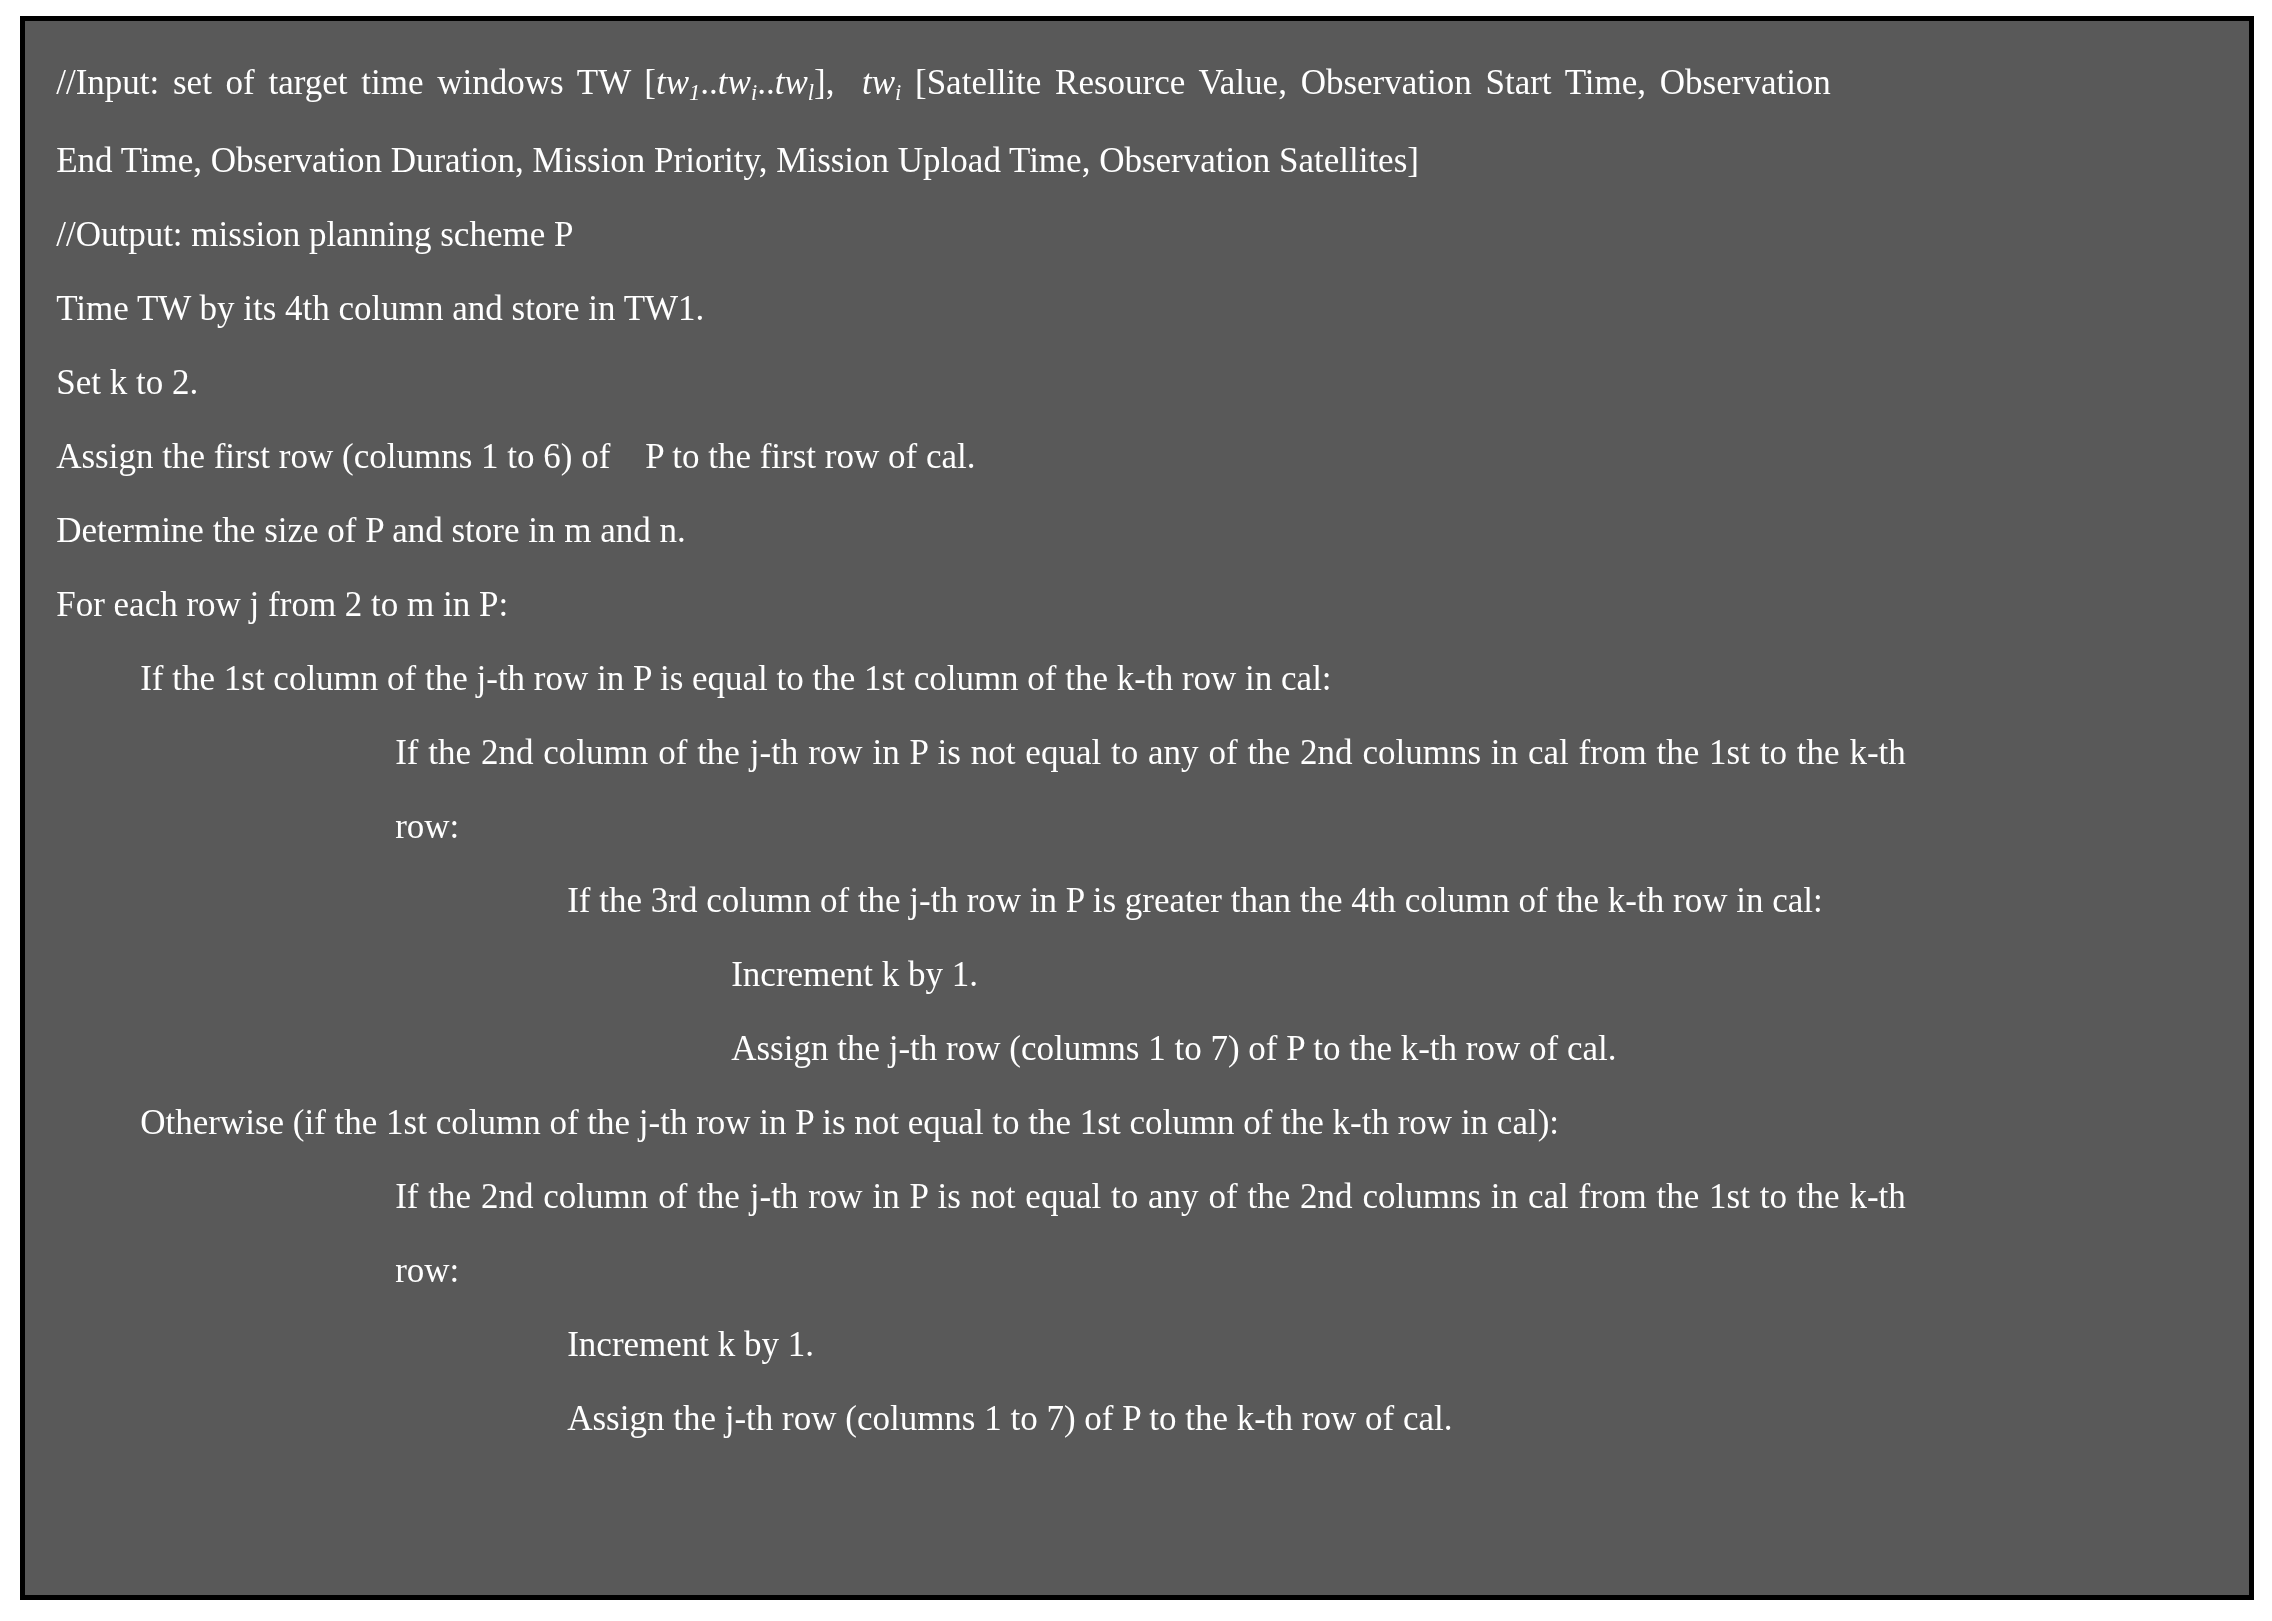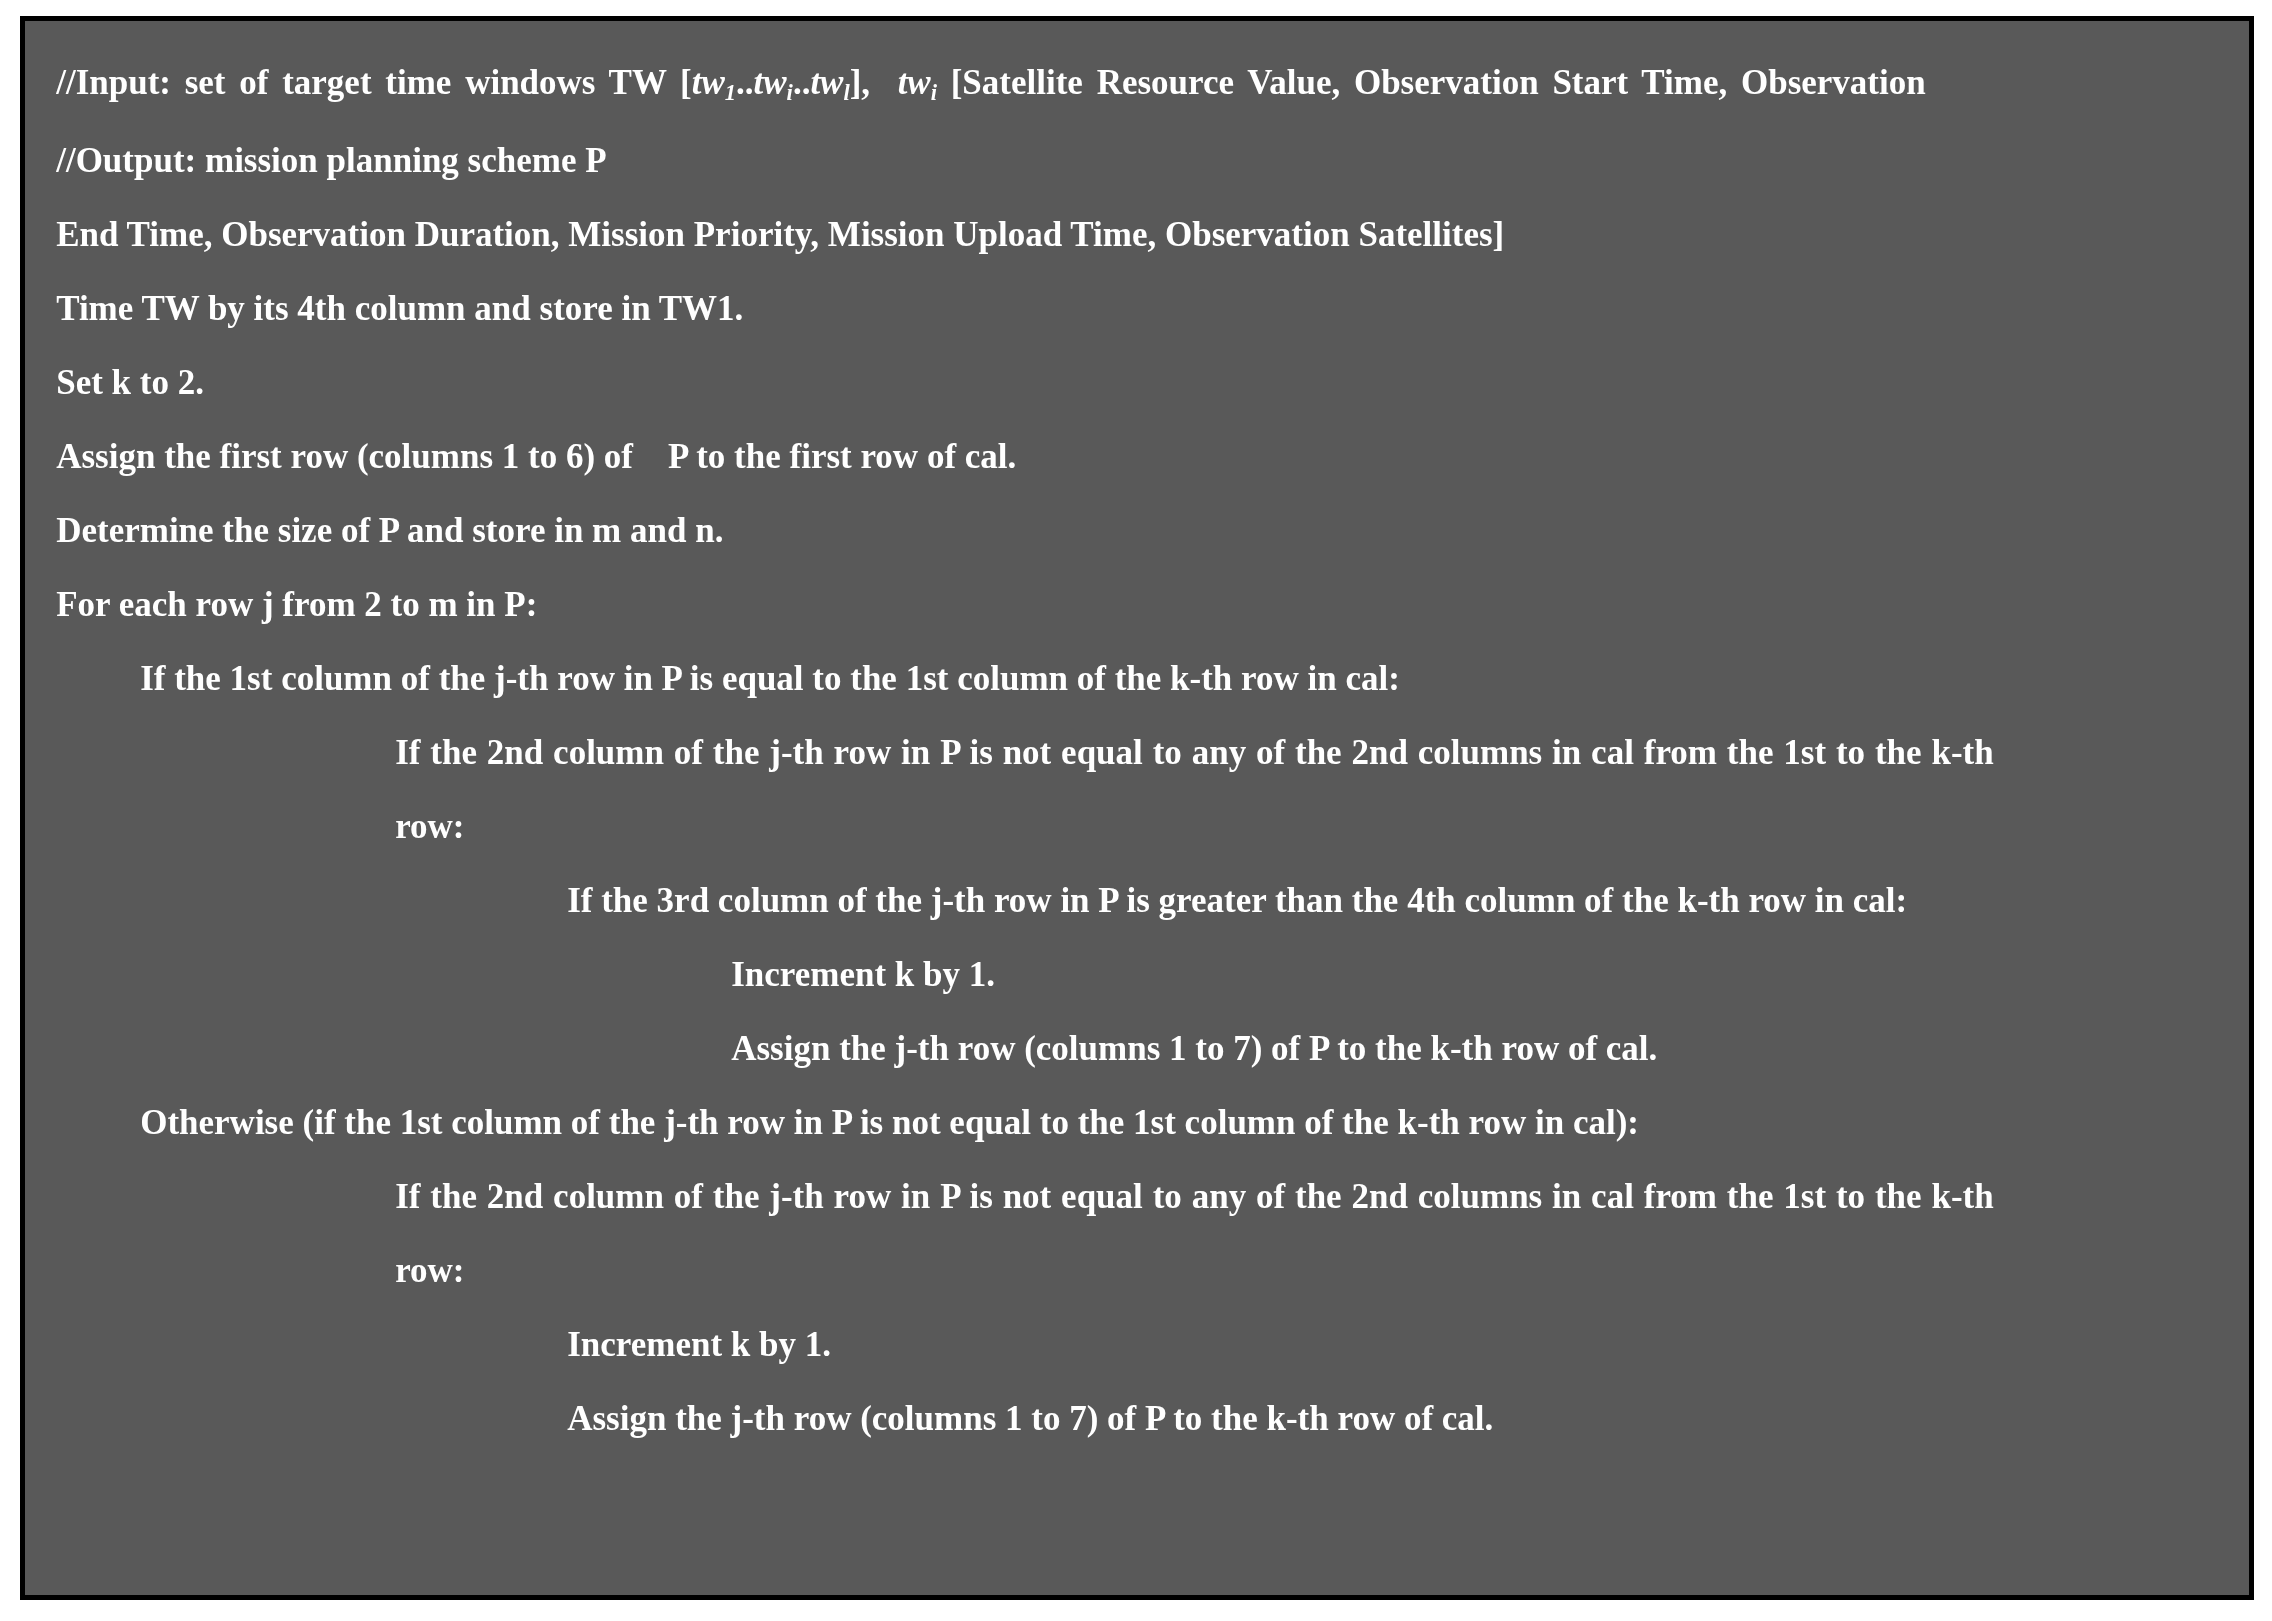--- a/index.html
+++ b/index.html
@@ -24,21 +24,20 @@
     border: 5px solid #000000;
     padding: 25px 39px 0 31.5px;
     overflow: hidden;
   }
   .line {
     font-size: 35px;
     line-height: 74px;
     color: #ffffff;
     white-space: pre;
     font-kerning: normal;
-    font-weight: bold;
   }
   
   .ind0 { margin-left: 0; }
   .ind1 { margin-left: 84px; }
   .ind2 { margin-left: 339px; }
   .ind3 { margin-left: 511px; }
   .ind4 { margin-left: 675px; }
   
   .stretch  { word-spacing: 5px; }
   .stretch2 { word-spacing: 1.1px; }
@@ -53,22 +52,22 @@
     top: 6.7px;
   }
 </style>
 </head>
 <body>
 
 <div class="algo-box">
 
   <div class="line ind0 stretch"><span>//Input: set of target time windows TW [</span><span class="math">tw</span><span class="sub">1</span><span>..</span><span class="math">tw</span><span class="sub">i</span><span>..</span><span class="math">tw</span><span class="sub">l</span><span>],  </span><span class="math">tw</span><span class="sub">i</span><span> [Satellite Resource Value, Observation Start Time, Observation</span></div>
 
+  <div class="line ind0">End Time, Observation Duration, Mission Priority, Mission Upload Time, Observation Satellites]</div>
   <div class="line ind0">//Output: mission planning scheme P</div>
-  <div class="line ind0">End Time, Observation Duration, Mission Priority, Mission Upload Time, Observation Satellites]</div>
   <div class="line ind0">Time TW by its 4th column and store in TW1.</div>
   <div class="line ind0">Set k to 2.</div>
   <div class="line ind0">Assign the first row (columns 1 to 6) of    P to the first row of cal.</div>
   <div class="line ind0">Determine the size of P and store in m and n.</div>
   <div class="line ind0">For each row j from 2 to m in P:</div>
   <div class="line ind1">If the 1st column of the j-th row in P is equal to the 1st column of the k-th row in cal:</div>
   <div class="line ind2 stretch2">If the 2nd column of the j-th row in P is not equal to any of the 2nd columns in cal from the 1st to the k-th</div>
   <div class="line ind2">row:</div>
   <div class="line ind3">If the 3rd column of the j-th row in P is greater than the 4th column of the k-th row in cal:</div>
   <div class="line ind4">Increment k by 1.</div>

